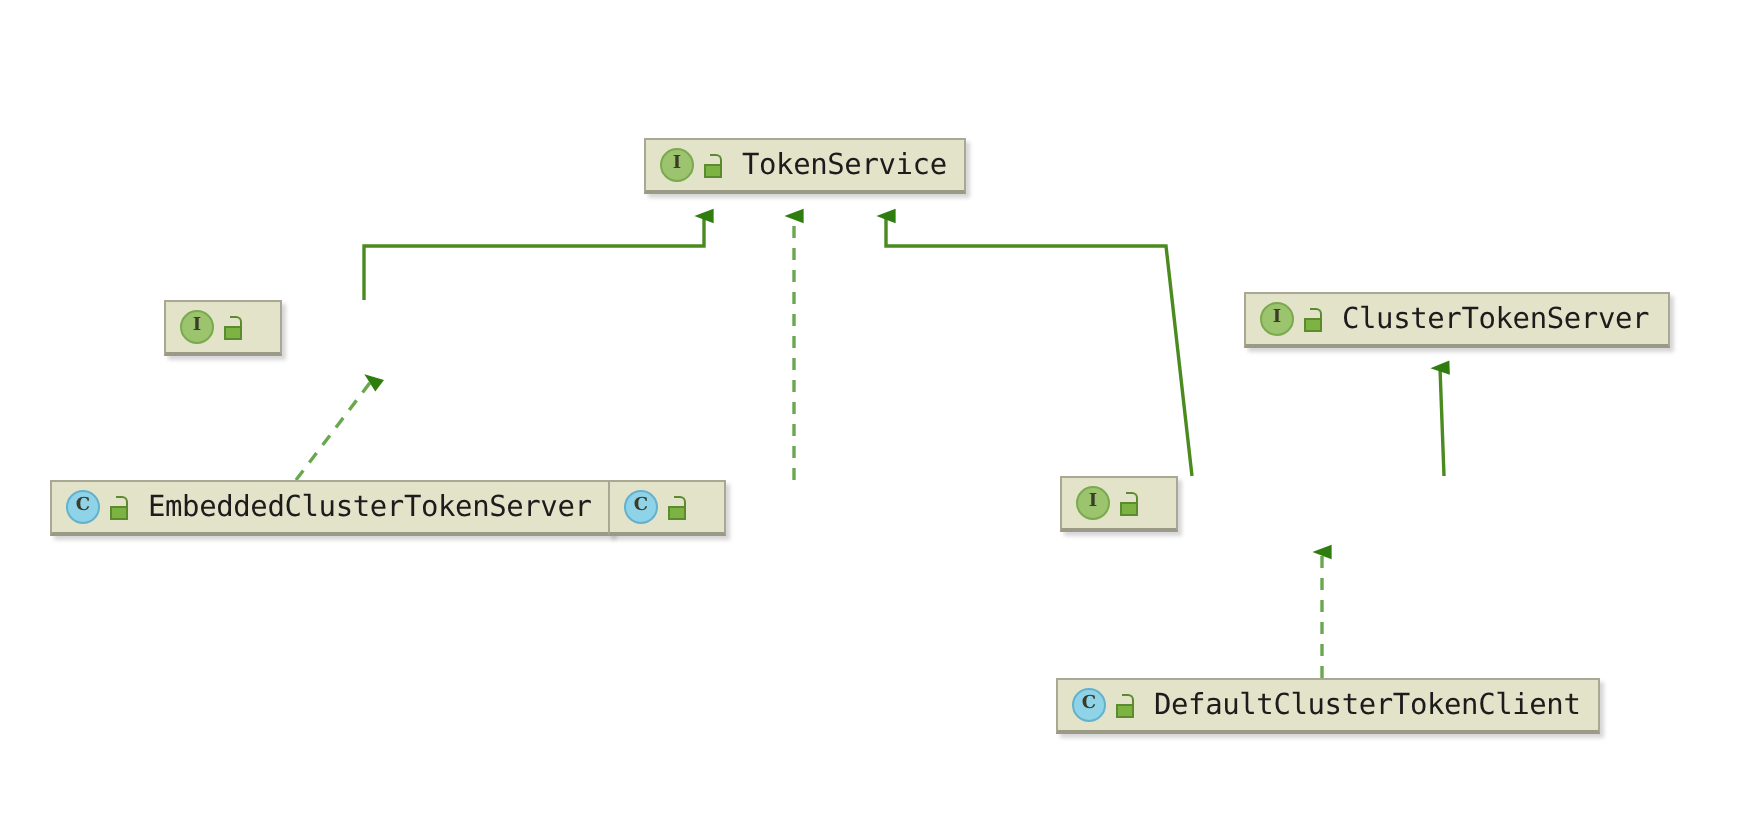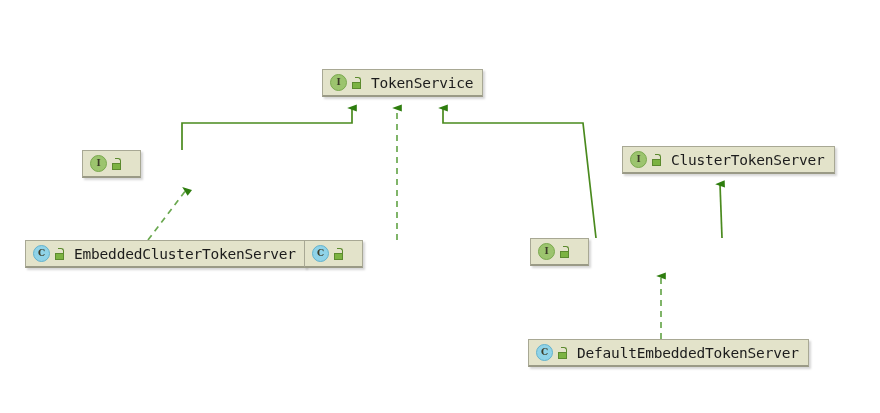--- a/index.html
+++ b/index.html
@@ -180,16 +180,16 @@
       <span class="type-icon iface">I</span>
       <span class="vis-icon"></span>
     </span>
   </div>
 
   <div class="uml-node" id="node-default-embedded-token-server">
     <span class="node-icons">
       <span class="type-icon klass">C</span>
       <span class="vis-icon"></span>
     </span>
-    <span class="node-label">DefaultEmbeddedTokenServer</span>
+    <span class="node-label">DefaultClusterTokenClient</span>
   </div>
 
 </div>
 
 </body></html>

